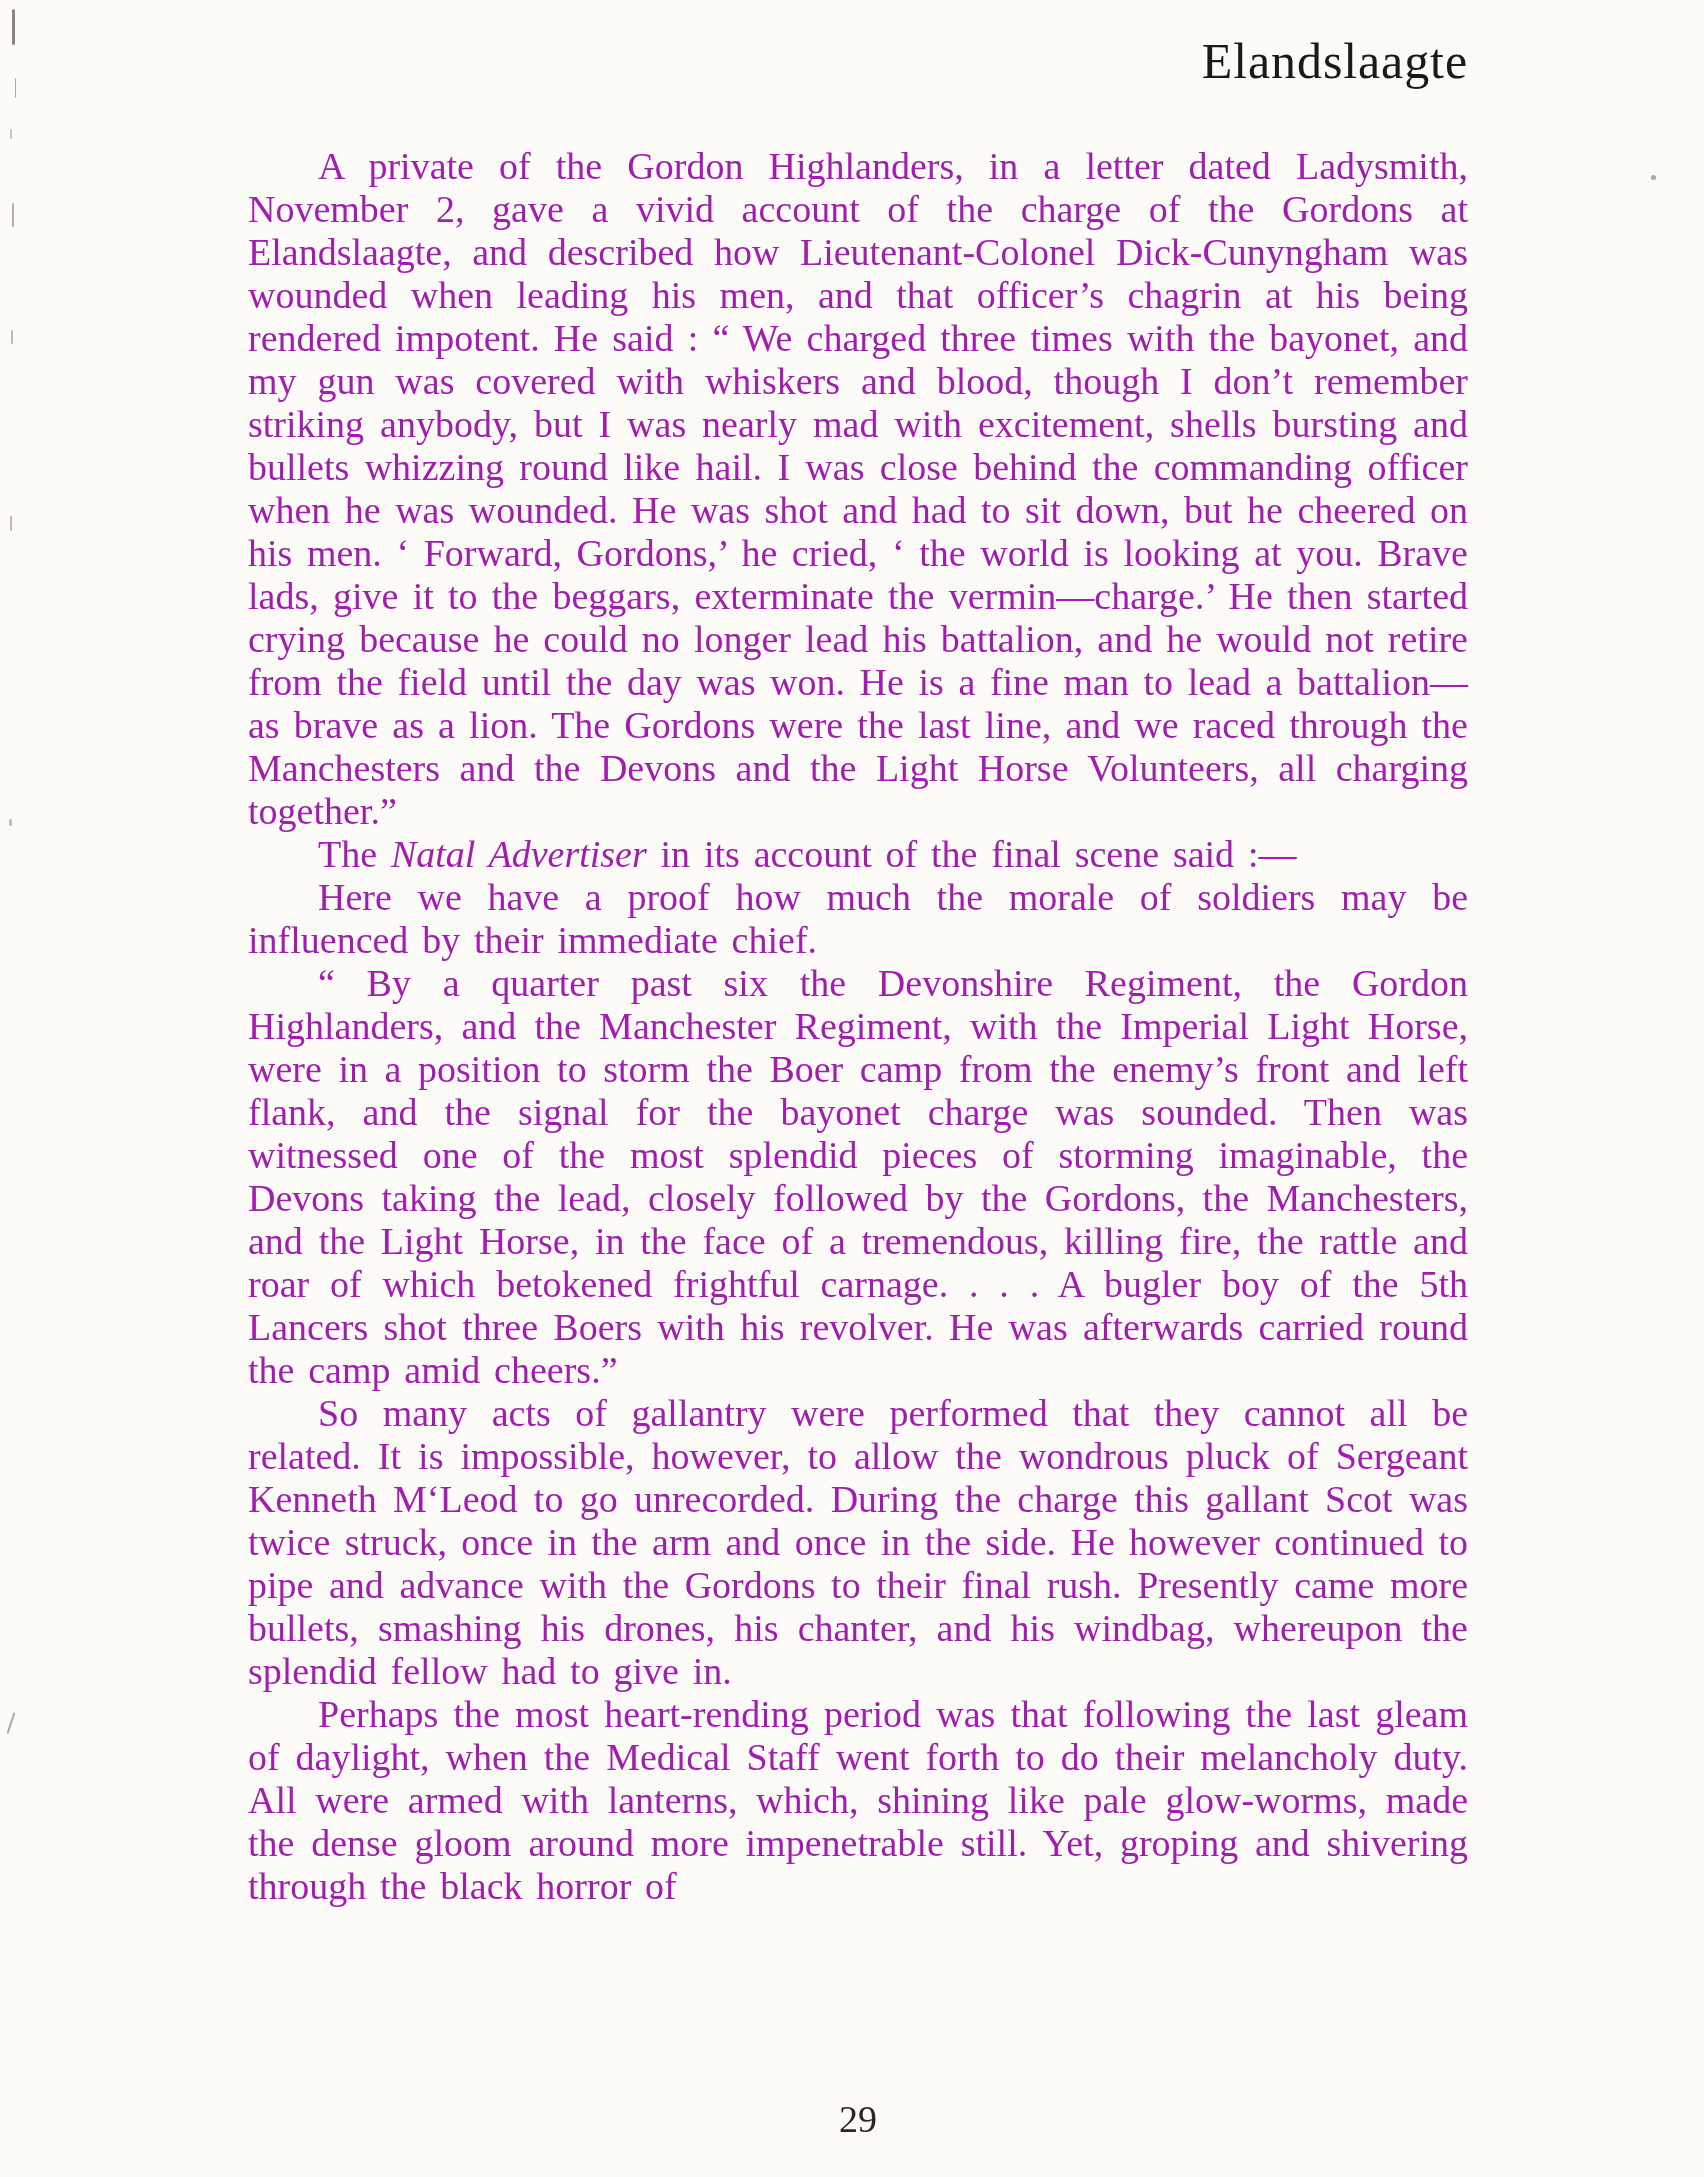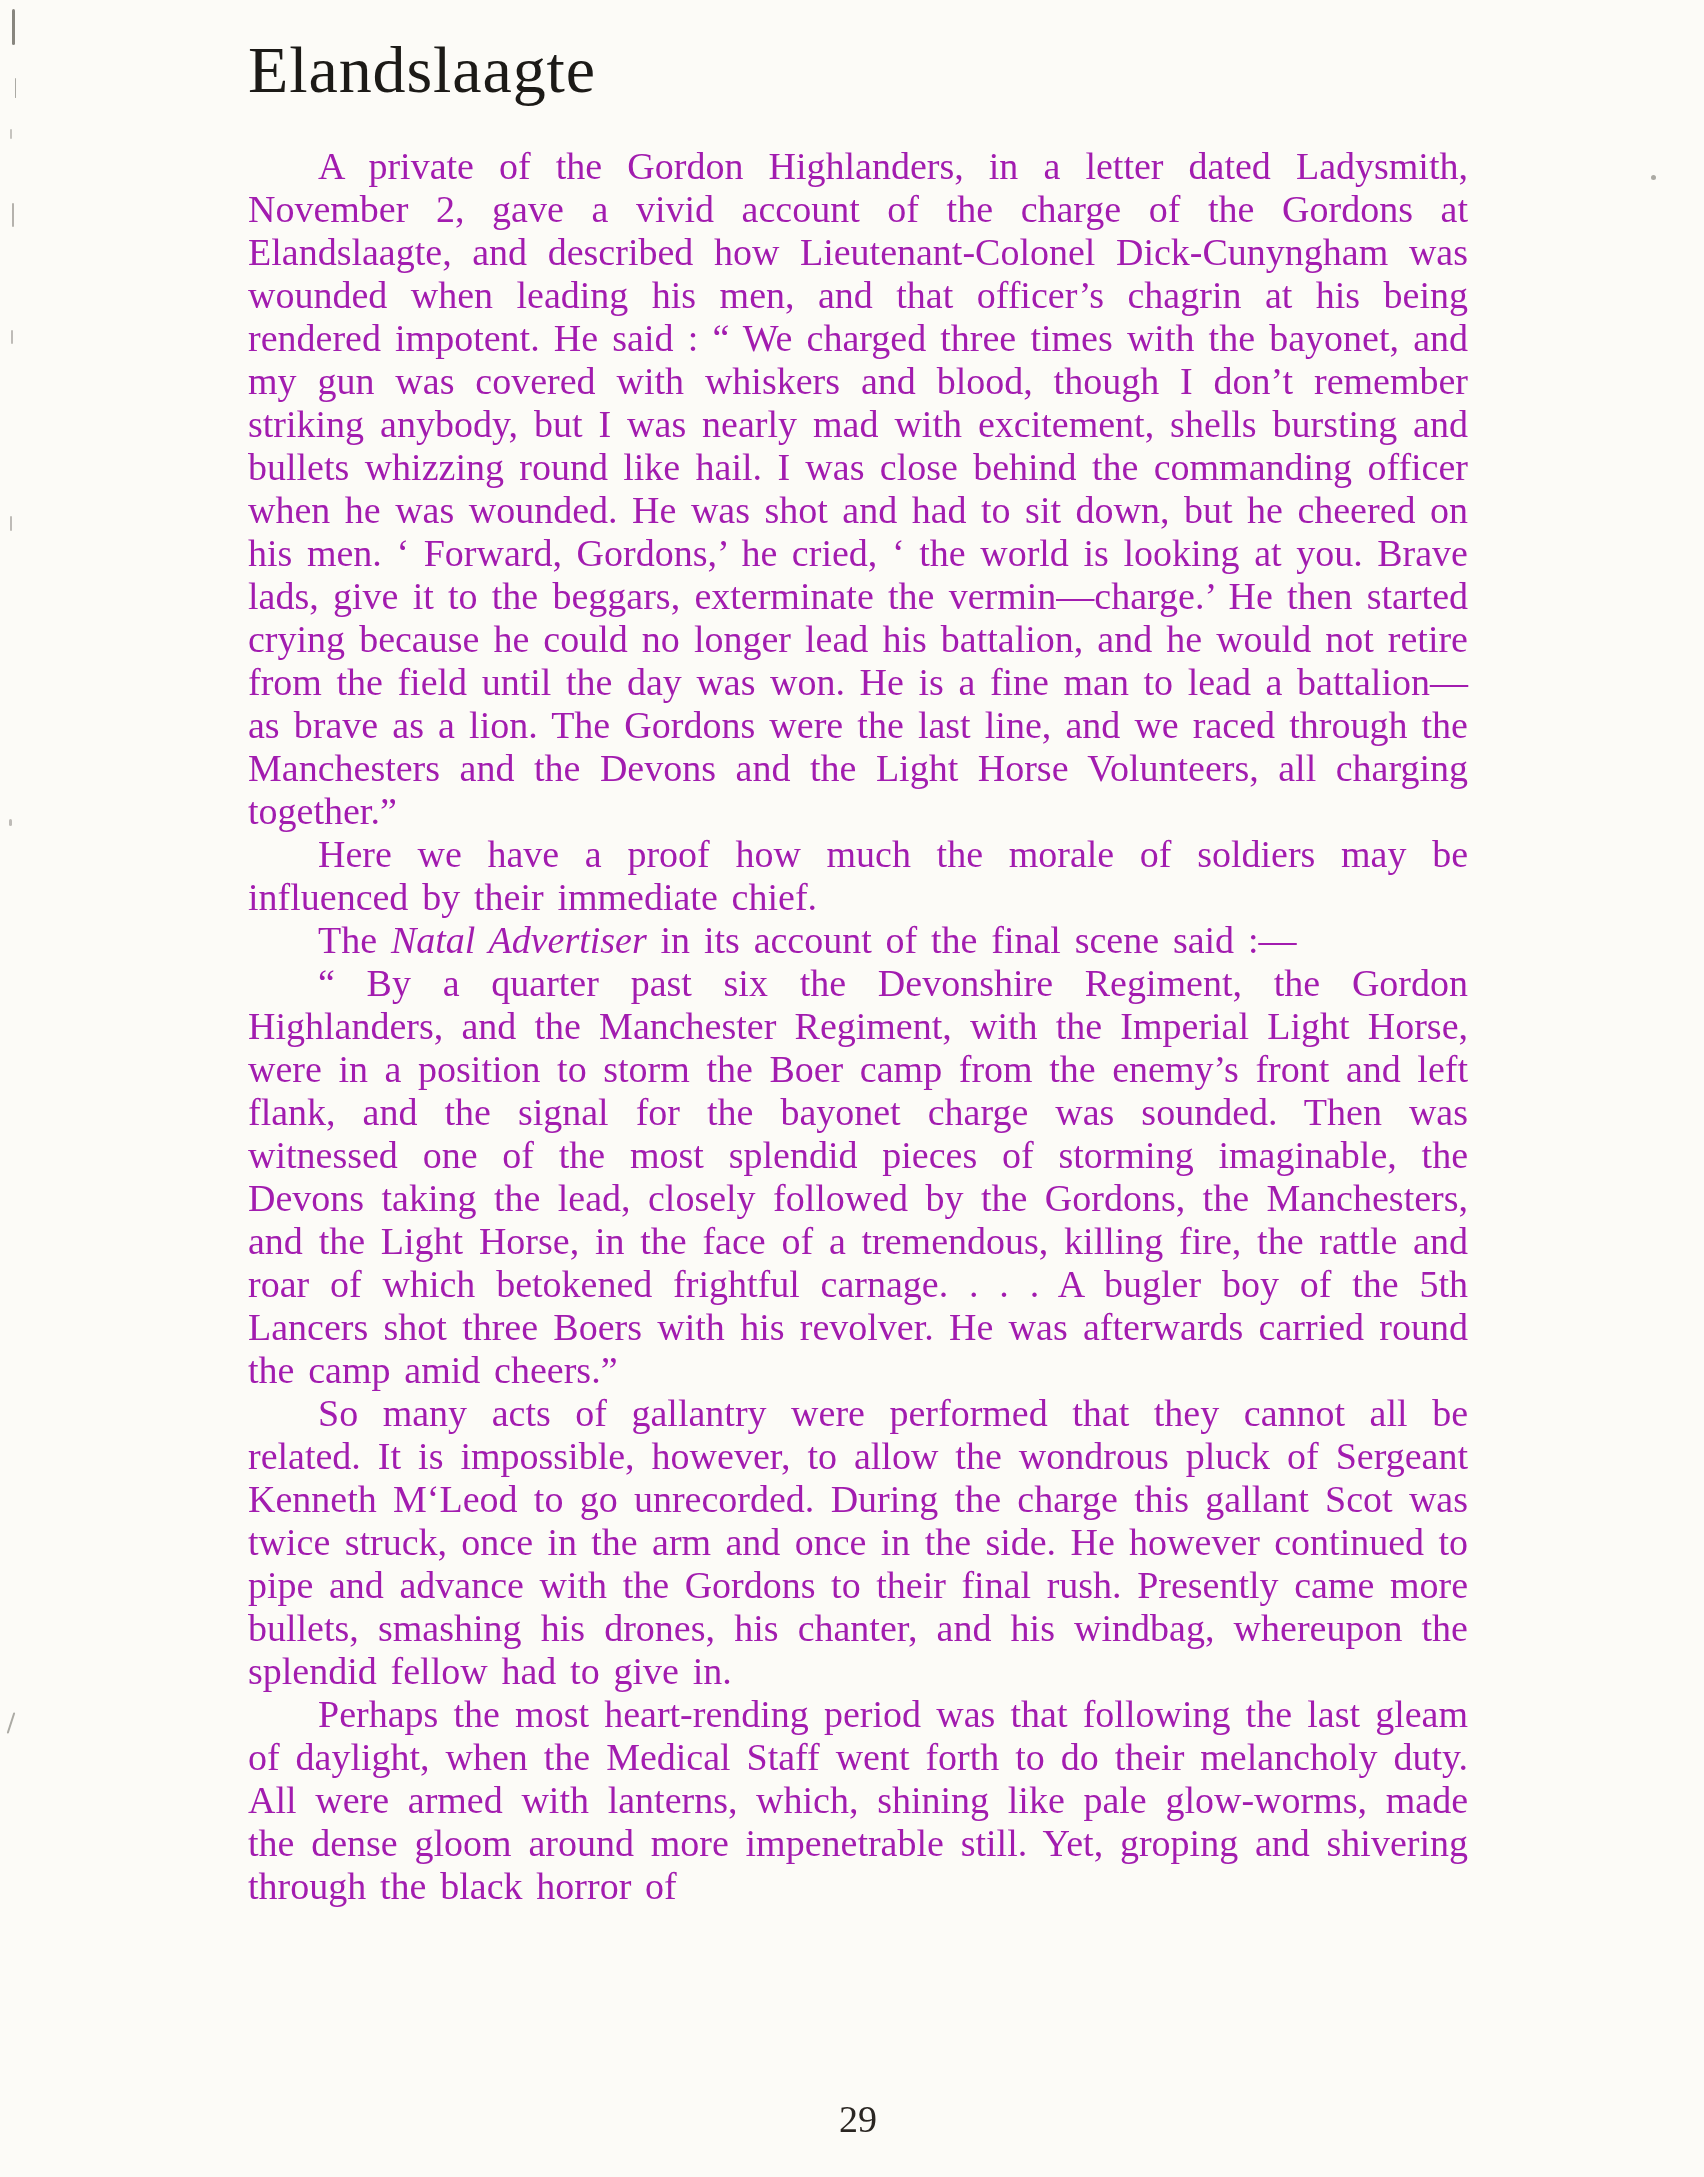--- a/index.html
+++ b/index.html
@@ -15,22 +15,22 @@
     height: 2177px;
     background: #fcfbf7;
     color: #2a2622;
     overflow: hidden;
   }
   .title {
     position: absolute;
     top: 32px;
     left: 248px;
     width: 1220px;
-    text-align: left;
-    font-size: 66px;
+    text-align: right;
+    font-size: 50px;
     font-weight: 500;
     letter-spacing: 0.9px;
     color: #1c1a17;
   }
   .text-block {
     position: absolute;
     top: 145px;
     left: 248px;
     width: 1220px;
   }
@@ -74,23 +74,23 @@
 <body>
 
 <main class="page">
 
   <h1 class="title">Elandslaagte</h1>
 
   <section class="text-block">
 
     <p class="para">A private of the Gordon Highlanders, in a letter dated Ladysmith, November 2, gave a vivid account of the charge of the Gordons at Elandslaagte, and described how Lieutenant-Colonel Dick-Cunyngham was wounded when leading his men, and that officer’s chagrin at his being rendered impotent. He said : “ We charged three times with the bayonet, and my gun was covered with whiskers and blood, though I don’t remember striking anybody, but I was nearly mad with excitement, shells bursting and bullets whizzing round like hail. I was close behind the commanding officer when he was wounded. He was shot and had to sit down, but he cheered on his men. ‘ Forward, Gordons,’ he cried, ‘ the world is looking at you. Brave lads, give it to the beggars, exterminate the vermin—charge.’ He then started crying because he could no longer lead his battalion, and he would not retire from the field until the day was won. He is a fine man to lead a battalion—as brave as a lion. The Gordons were the last line, and we raced through the Manchesters and the Devons and the Light Horse Volunteers, all charging together.”</p>
 
+    <p class="para"><span>The </span><em>Natal Advertiser</em><span> in its account of the final scene said :—</span></p>
+
     <p class="para">Here we have a proof how much the morale of soldiers may be influenced by their immediate chief.</p>
-
-    <p class="para"><span>The </span><em>Natal Advertiser</em><span> in its account of the final scene said :—</span></p>
 
     <p class="para">“ By a quarter past six the Devonshire Regiment, the Gordon Highlanders, and the Manchester Regiment, with the Imperial Light Horse, were in a position to storm the Boer camp from the enemy’s front and left flank, and the signal for the bayonet charge was sounded. Then was witnessed one of the most splendid pieces of storming imaginable, the Devons taking the lead, closely followed by the Gordons, the Manchesters, and the Light Horse, in the face of a tremendous, killing fire, the rattle and roar of which betokened frightful carnage. . . . A bugler boy of the 5th Lancers shot three Boers with his revolver. He was afterwards carried round the camp amid cheers.”</p>
 
     <p class="para">So many acts of gallantry were performed that they cannot all be related. It is impossible, however, to allow the wondrous pluck of Sergeant Kenneth M‘Leod to go unrecorded. During the charge this gallant Scot was twice struck, once in the arm and once in the side. He however continued to pipe and advance with the Gordons to their final rush. Presently came more bullets, smashing his drones, his chanter, and his windbag, whereupon the splendid fellow had to give in.</p>
 
     <p class="para">Perhaps the most heart-rending period was that following the last gleam of daylight, when the Medical Staff went forth to do their melancholy duty. All were armed with lanterns, which, shining like pale glow-worms, made the dense gloom around more impenetrable still. Yet, groping and shivering through the black horror of</p>
 
   </section>
 
   <div class="page-number">29</div>

